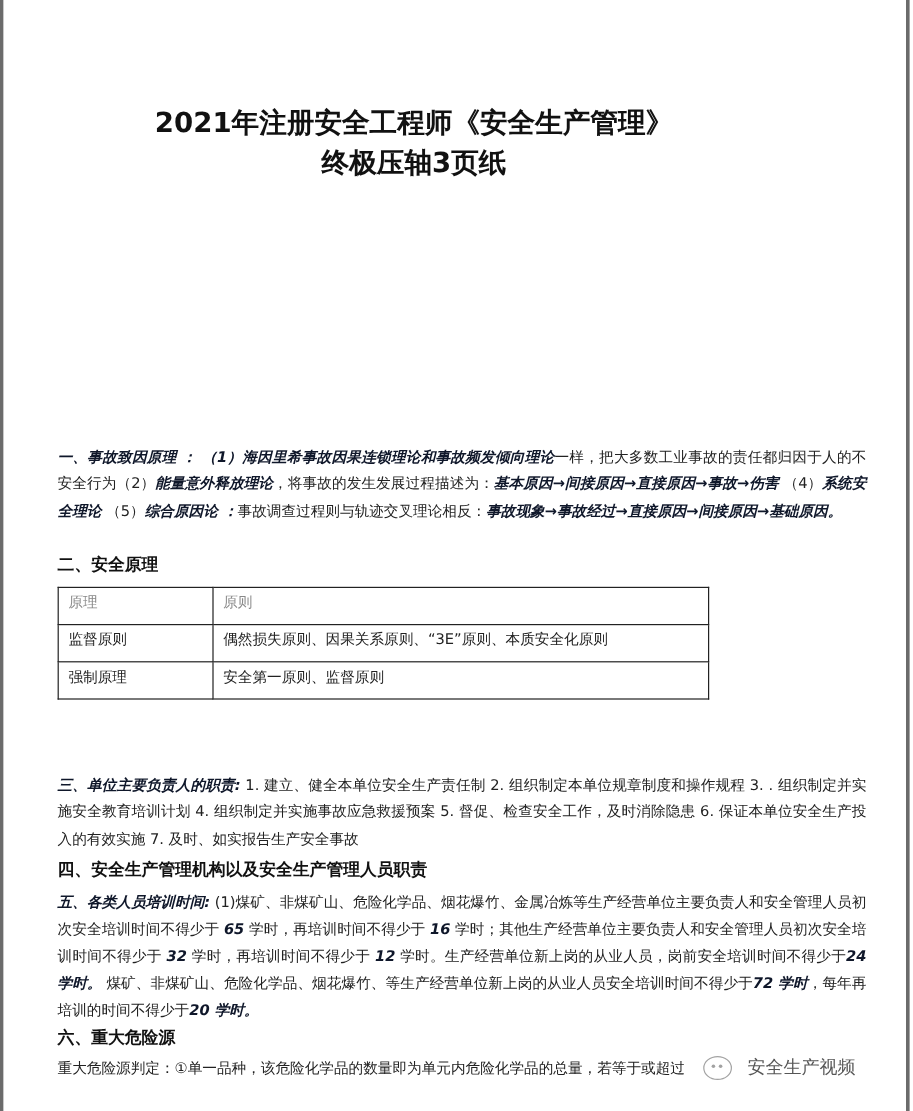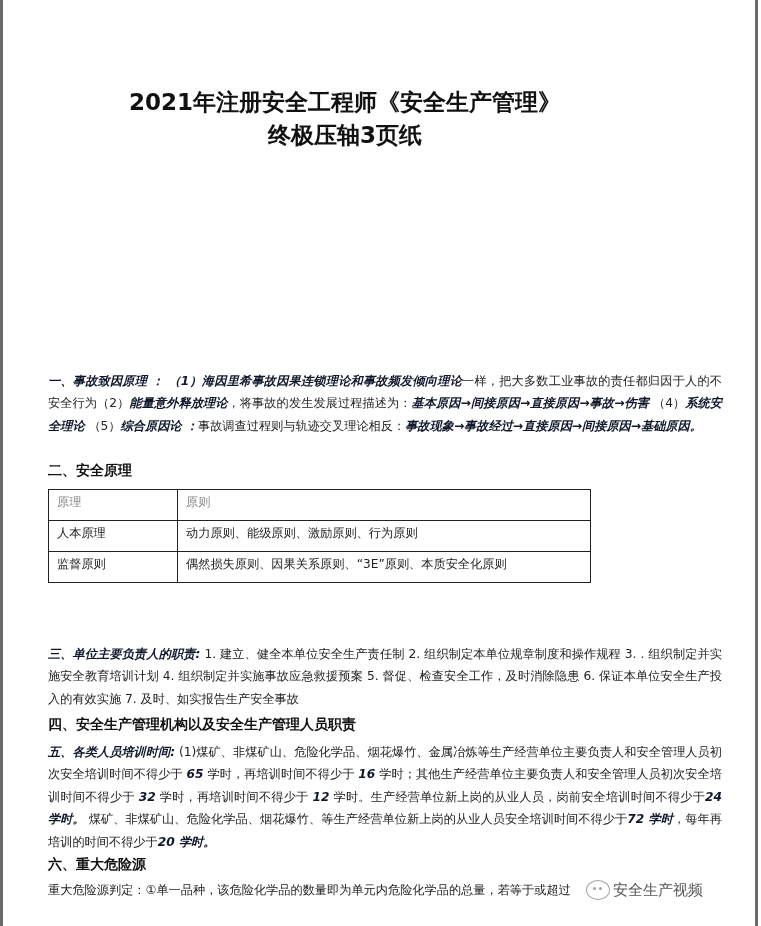--- a/index.html
+++ b/index.html
@@ -49,21 +49,21 @@
       border: 1.5px solid #222;
       vertical-align: top;
       padding: 4px 8px 0 8px;
       height: 26px;
       color: #222;
     }
     table.principles tr.hdr td { color: #888; }
     table.principles td.c1 { width: 112px; }
     .watermark {
       position: absolute; left: 586px; top: 880px;
-      font-size: 15px; color: #444; display: flex; align-items: center; gap: 3px;
+      font-size: 15px; color: #444; display: flex; gap: 13px;
       opacity: 0.9;
     }
     .wm-icon {
       width: 22px; height: 18px; border-radius: 50%;
       border: 1.5px solid #999; background: #fff; position: relative;
     }
     .wm-icon::before, .wm-icon::after {
       content: ""; position: absolute; top: 6px; width: 3px; height: 3px;
       background: #999; border-radius: 50%;
     }
@@ -85,26 +85,26 @@
 </div>
 
 <div class="heading" style="top:462px;">二、安全原理</div>
 <table class="principles">
   <tbody>
       <tr class="hdr">
     <td class="c1">原理</td>
     <td>原则</td>
   </tr>
   <tr>
-    <td class="c1">人本原理</td>
-    <td>动力原则、能级原则、激励原则、行为原则</td>
+    <td class="c1">监督原则</td>
+    <td>偶然损失原则、因果关系原则、“3E”原则、本质安全化原则</td>
   </tr>
   <tr>
-    <td class="c1">监督原则</td>
-    <td>偶然损失原则、因果关系原则、“3E”原则、本质安全化原则</td>
+    <td class="c1">强制原理</td>
+    <td>安全第一原则、监督原则</td>
   </tr>
 </tbody>
   </table>
 
 <div class="para" style="top:643px;">
   <b>三、单位主要负责人的职责:</b><span> 1. 建立、健全本单位安全生产责任制 2. 组织制定本单位规章制度和操作规程 3. . 组织制定并实施安全教育培训计划 4. 组织制定并实施事故应急救援预案 5. 督促、检查安全工作，及时消除隐患 6. 保证本单位安全生产投入的有效实施 7. 及时、如实报告生产安全事故</span>
 </div>
 
 <div class="heading" style="top:716px;">四、安全生产管理机构以及安全生产管理人员职责</div>
 

